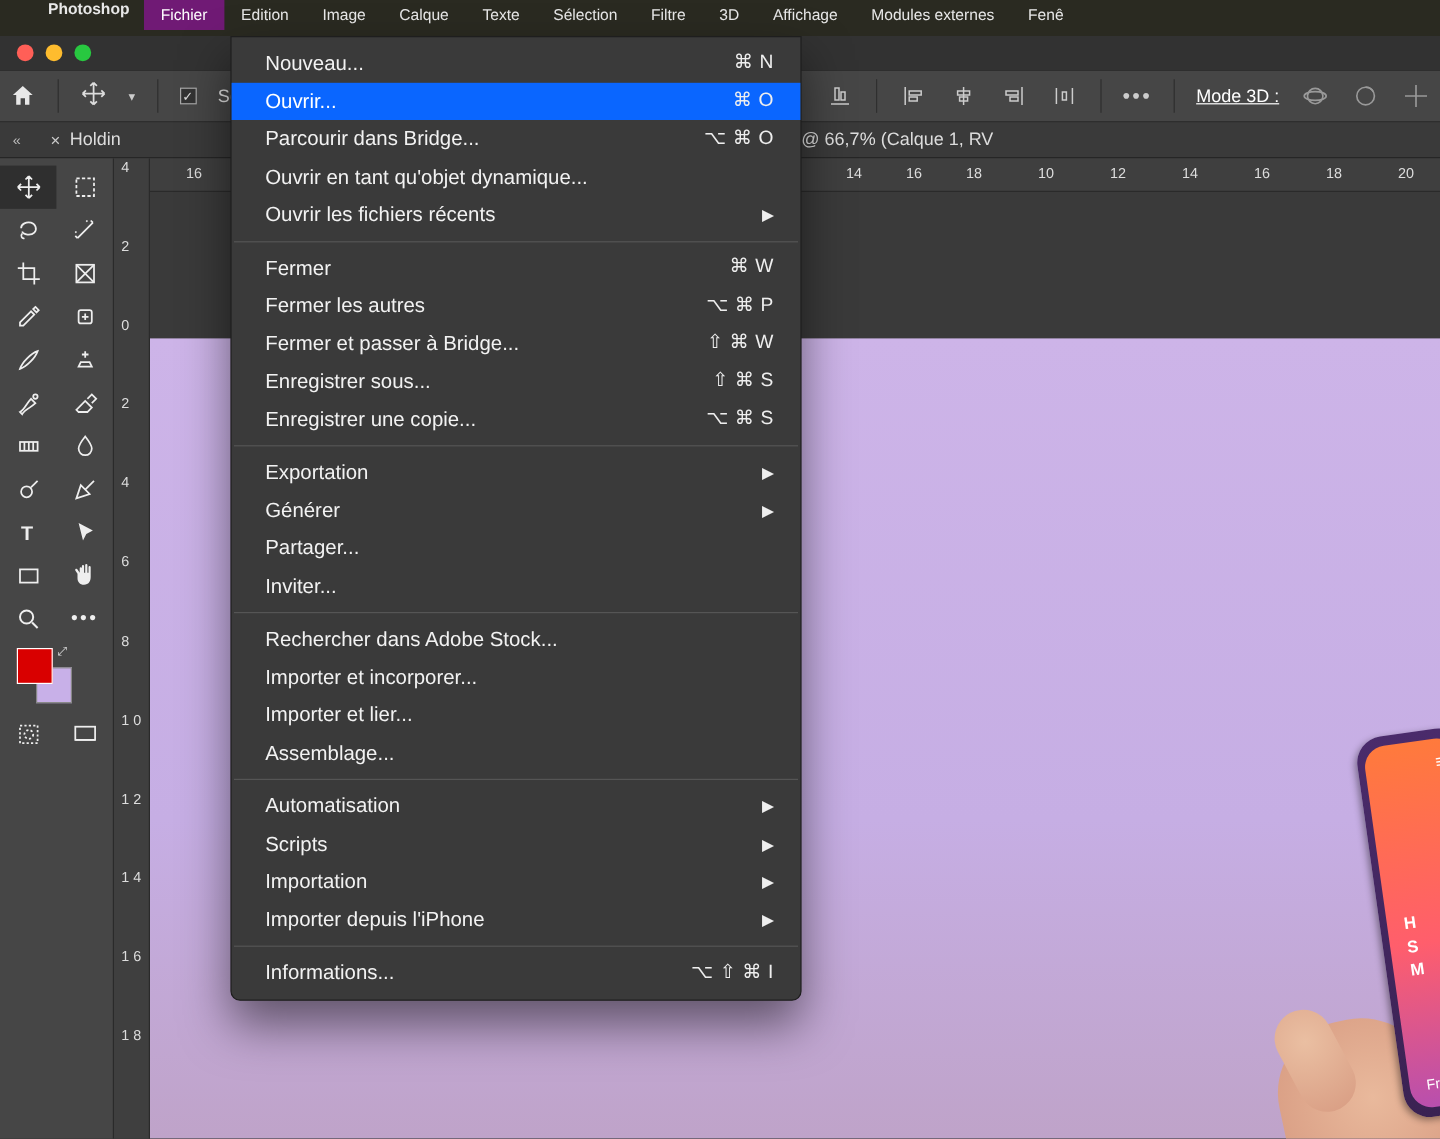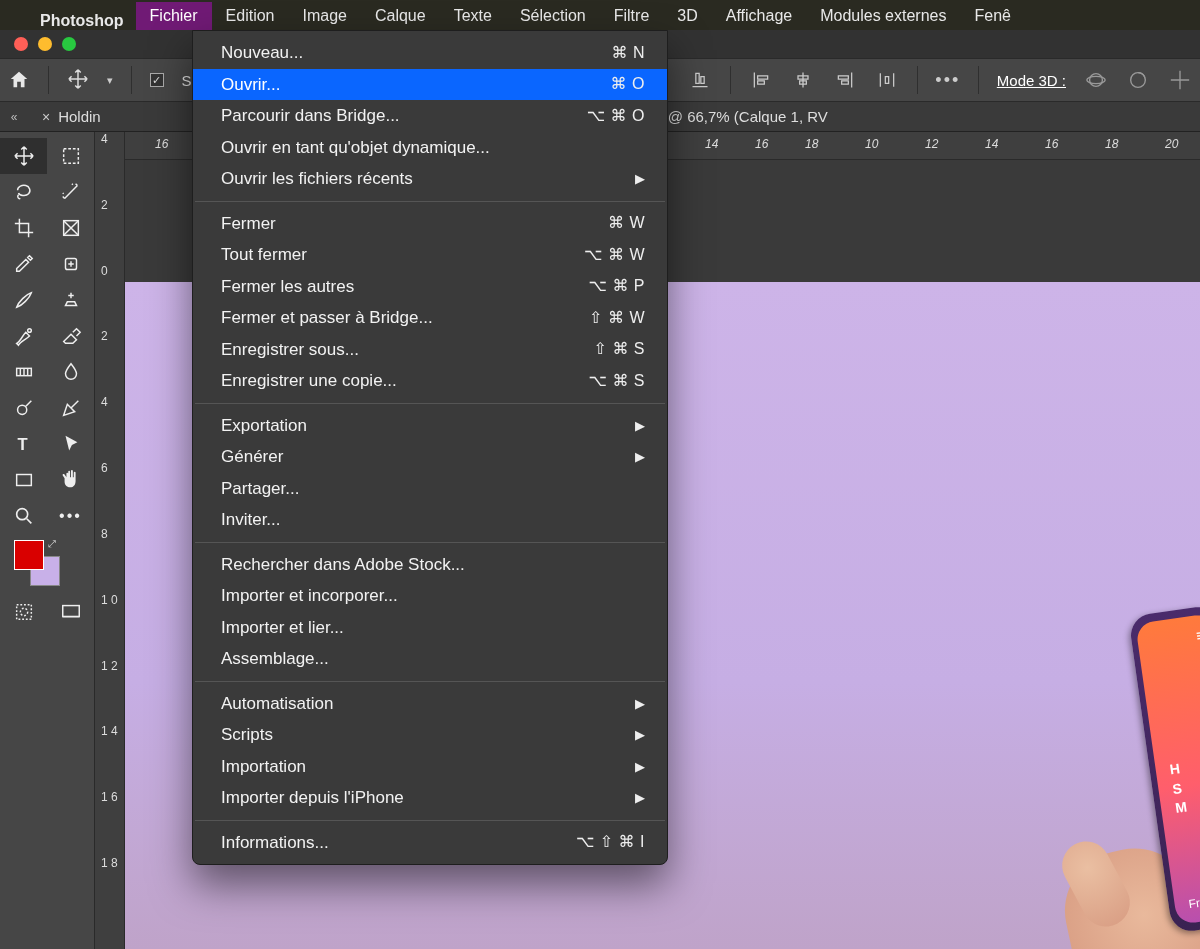--- a/index.html
+++ b/index.html
@@ -1,19 +1,19 @@
 <!DOCTYPE html>
 <html><head>
 <meta charset="utf-8">
 <style>
   * { margin:0; padding:0; box-sizing:border-box; font-family:-apple-system, BlinkMacSystemFont, "Helvetica Neue", Arial, sans-serif; }
   body { background:#323232; width:1200px; height:949px; overflow:hidden; color:#e8e8e8; position:relative; }
 
   
-  .menubar { height:30px; background:#2a2a21; display:flex; align-items:flex-end; padding:0 8px; font-size:16px; }
+  .menubar { height:30px; background:#2a2a21; display:flex; align-items:flex-start; padding:0 8px; font-size:13px; }
   .menubar .apple { font-size:18px; padding:0 10px; }
   .menubar .app-name { font-weight:700; padding:0 12px; }
   .menubar .menu { padding:5px 14px; cursor:default; }
   .menubar .menu.active { background:#701a75; color:#fff; }
 
   
   .window-row { height:28px; background:#323232; display:flex; align-items:center; padding-left:14px; gap:10px; }
   .tl { width:14px; height:14px; border-radius:50%; }
   .tl.red { background:#ff5f57; }
   .tl.yellow { background:#febc2e; }
@@ -45,21 +45,21 @@
   .swatches { padding:10px 0 0 14px; position:relative; height:54px; }
   .swatch-fg { position:absolute; width:30px; height:30px; background:#d90000; border:1px solid #fff; left:14px; top:6px; z-index:2; }
   .swatch-bg { position:absolute; width:30px; height:30px; background:#c8b0e8; border:1px solid #888; left:30px; top:22px; z-index:1; }
   .mini-swap { position:absolute; left:48px; top:4px; color:#ddd; font-size:10px; }
 
   .vruler { width:30px; background:#3f3f3f; border-right:1px solid #2a2a2a; color:#ddd; font-size:12px; display:flex; flex-direction:column; }
   .vruler .tick { flex:none; padding-left:6px; position:relative; }
 
   .canvas-wrap { flex:1; position:relative; background:#3a3a3a; overflow:hidden; }
   .hruler { height:28px; background:#3f3f3f; border-bottom:1px solid #2a2a2a; position:relative; color:#ddd; font-size:12px; }
-  .hruler .htick { position:absolute; top:5px;font-style:italic; }
+  .hruler .htick { position:absolute; top:5px; }
   .canvas { position:absolute; top:28px; left:0; right:0; bottom:0; }
   .artboard { position:absolute; top:122px; left:0; right:0; bottom:0; background:linear-gradient(180deg,#cdb4e8 0%, #c6aee4 60%, #bfa3c9 100%); }
   .phone { position:absolute; right:-40px; bottom:-40px; width:220px; height:380px; }
   .phone .body { position:absolute; right:0; top:0; width:90px; height:320px; border-radius:22px; background:linear-gradient(180deg,#4a2b6b,#3a2252); box-shadow: -2px 2px 6px rgba(0,0,0,.4); transform:rotate(-8deg); }
   .phone .screen { position:absolute; right:6px; top:8px; width:78px; height:304px; border-radius:18px; background:linear-gradient(180deg,#ff7a3c 0%, #ff5e6c 55%, #b84fae 100%); transform:rotate(-8deg); overflow:hidden; color:#fff; font-size:14px; }
   .phone .hamburger { position:absolute; top:12px; right:10px; font-size:16px; color:#fff; }
   .phone .txt { position:absolute; top:140px; left:14px; font-weight:600; line-height:1.4; }
   .phone .txt2 { position:absolute; bottom:12px; left:14px; font-size:12px; }
   .hand { position:absolute; right:40px; bottom:-30px; width:130px; height:170px; background:radial-gradient(circle at 60% 40%, #e9b99c 0%, #d99e84 70%, #b87c63 100%); border-radius:60px 60px 40px 40px; transform:rotate(-12deg); }
   .thumb { position:absolute; right:120px; bottom:60px; width:48px; height:90px; background:radial-gradient(circle at 50% 30%, #eabfa2, #d99e84); border-radius:26px; transform:rotate(-28deg); }
@@ -388,24 +388,20 @@
     <div class="mi">
       <span>Ouvrir les fichiers récents</span>
       <span class="arrow">▶</span>
     </div>
     <hr>
     <div class="mi">
       <span>Fermer</span>
       <span class="sc">⌘ W</span>
     </div>
     <div class="mi">
-      <span>Tout fermer</span>
-      <span class="sc">⌥ ⌘ W</span>
-    </div>
-    <div class="mi">
       <span>Fermer les autres</span>
       <span class="sc">⌥ ⌘ P</span>
     </div>
     <div class="mi">
       <span>Fermer et passer à Bridge...</span>
       <span class="sc">⇧ ⌘ W</span>
     </div>
     <div class="mi">
       <span>Enregistrer sous...</span>
       <span class="sc">⇧ ⌘ S</span>

